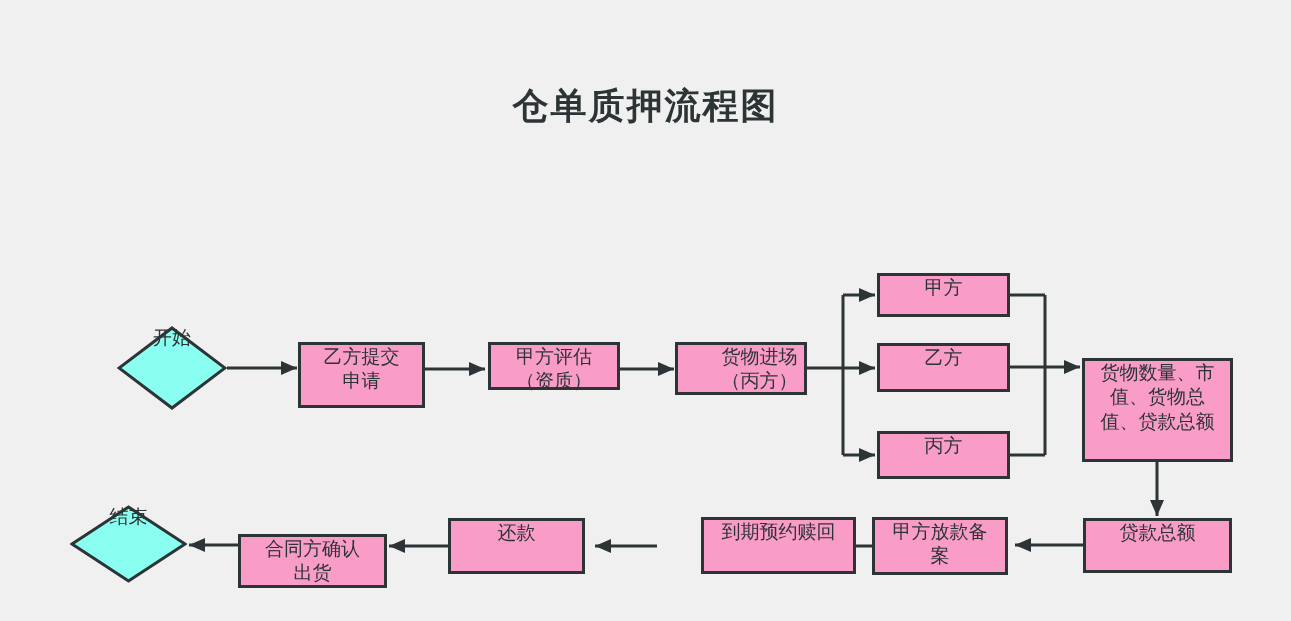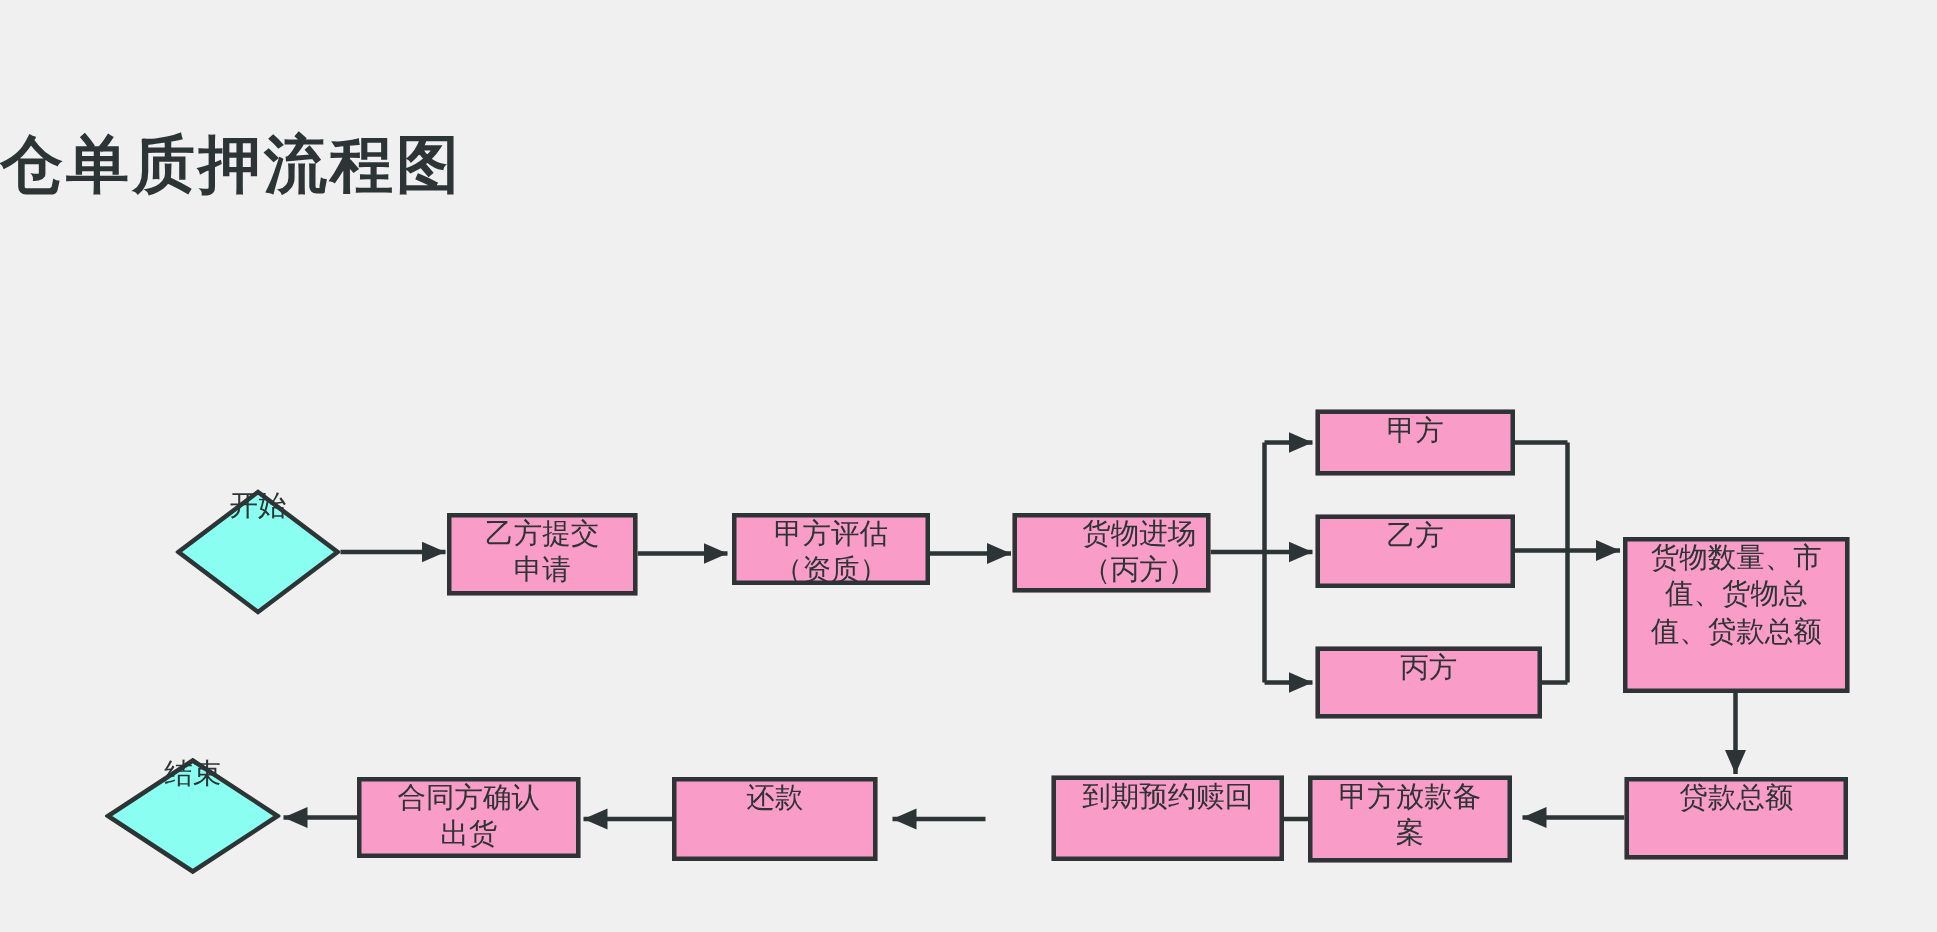--- a/index.html
+++ b/index.html
@@ -6,21 +6,22 @@
   html,body { width:1291px; height:621px; }
   body {
     position:relative;
     background:var(--background,#f0f0f0);
     font-family:"Liberation Sans","DejaVu Sans",sans-serif;
     color:var(--text,#2d3436);
     overflow:hidden;
   }
   .title {
     position:absolute; left:0; top:82px; width:100%;
-    font-size:42px; font-weight:bold; letter-spacing:2px;
+    text-align:center;
+    font-size:36px; font-weight:bold; letter-spacing:2px;
     color:var(--text,#2d3436);
   }
   svg.connectors { position:absolute; left:0; top:0; width:1291px; height:621px; }
   svg.connectors path { stroke:var(--stroke,#2d3436); stroke-width:3; fill:none; }
   .node {
     position:absolute;
     display:flex; align-items:flex-start; justify-content:center;
     text-align:center;
     font-size:19px; line-height:1.28;
   }
@@ -71,21 +72,21 @@
   <path d="M238,545 H189" marker-end="url(#arrow)"></path>
 </svg>
 
 <div class="node diamond" style="left:117px; top:326px; width:110px; height:84px;">
   <svg viewBox="0 0 110 84" preserveAspectRatio="none">
     <polygon points="55,2 108,42 55,82 2,42"></polygon>
   </svg>
   <span class="label">开始</span>
 </div>
 
-<div class="node rect" style="left:298px; top:342px; width:127px; height:55px;">
+<div class="node rect" style="left:298px; top:342px; width:127px; height:66px;">
   <span class="label">乙方提交
 申请</span>
 </div>
 
 <div class="node rect" style="left:488px; top:342px; width:132px; height:48px;">
   <span class="label">甲方评估
 （资质）</span>
 </div>
 
 <div class="node rect" style="left:675px; top:342px; width:132px; height:53px;padding-left:37px;">
@@ -94,21 +95,21 @@
 </div>
 
 <div class="node rect" style="left:877px; top:273px; width:133px; height:44px;">
   <span class="label">甲方</span>
 </div>
 
 <div class="node rect" style="left:877px; top:343px; width:133px; height:49px;">
   <span class="label">乙方</span>
 </div>
 
-<div class="node rect" style="left:877px; top:431px; width:151px; height:48px;">
+<div class="node rect" style="left:877px; top:431px; width:133px; height:48px;">
   <span class="label">丙方</span>
 </div>
 
 <div class="node rect" style="left:1082px; top:313px; width:151px; height:104px;margin-top:45px;">
   <span class="label">货物数量、市
 值、货物总
 值、贷款总额</span>
 </div>
 
 <div class="node rect" style="left:1083px; top:518px; width:149px; height:55px;">
@@ -121,21 +122,21 @@
 </div>
 
 <div class="node rect" style="left:657px; top:517px; width:155px; height:57px;margin-left:44px;">
   <span class="label">到期预约赎回</span>
 </div>
 
 <div class="node rect" style="left:448px; top:518px; width:137px; height:56px;">
   <span class="label">还款</span>
 </div>
 
-<div class="node rect" style="left:238px; top:518px; width:149px; height:54px;">
+<div class="node rect" style="left:238px; top:534px; width:149px; height:54px;">
   <span class="label">合同方确认
 出货</span>
 </div>
 
 <div class="node diamond" style="left:70px; top:505px; width:117px; height:78px;">
   <svg viewBox="0 0 117 78" preserveAspectRatio="none">
     <polygon points="58.5,2 115,39 58.5,76 2,39"></polygon>
   </svg>
   <span class="label">结束</span>
 </div>

